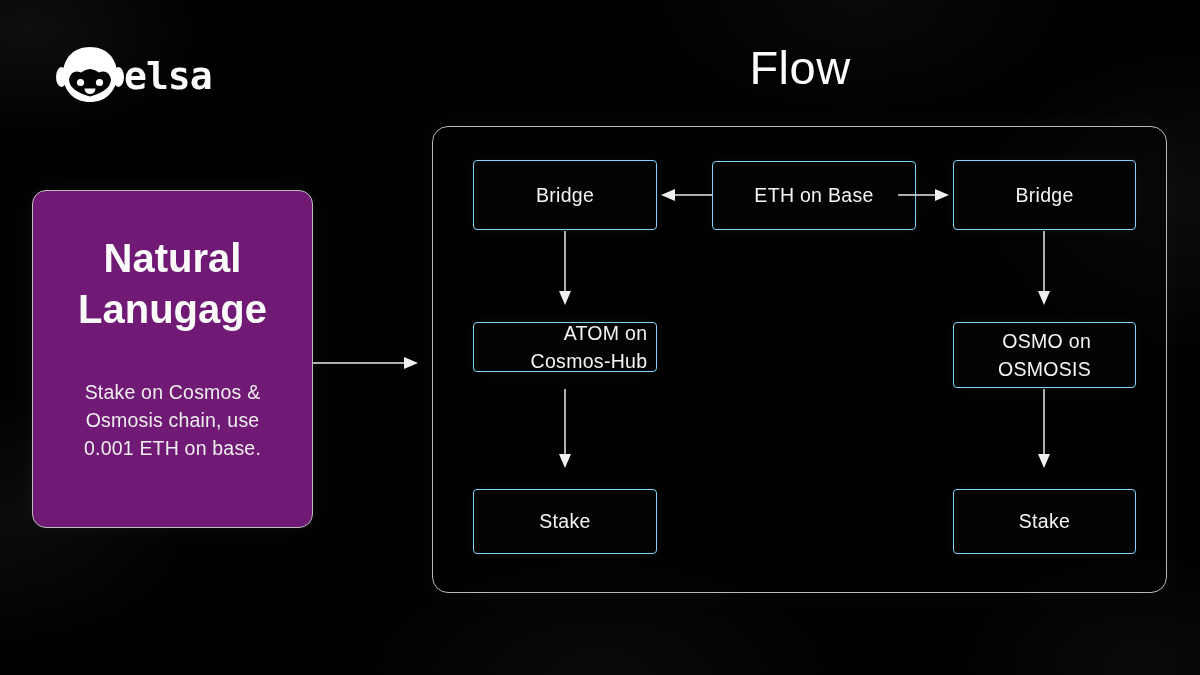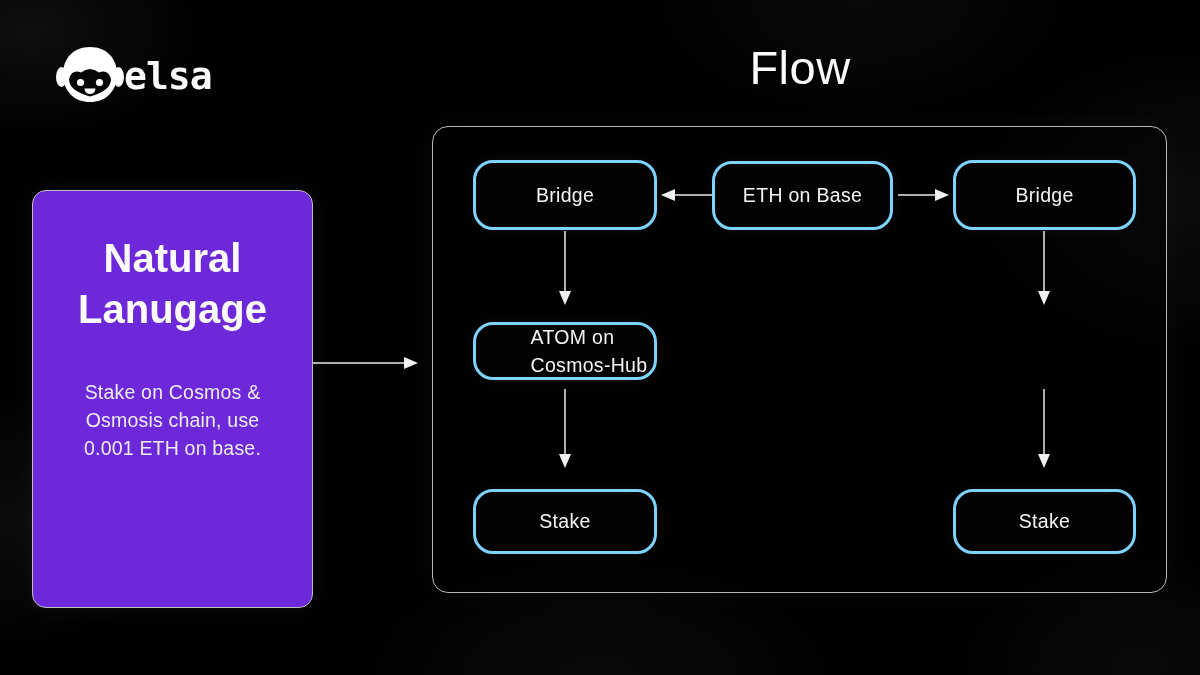--- a/index.html
+++ b/index.html
@@ -36,23 +36,23 @@
     font-size: 38px; font-weight: 700; letter-spacing: -1px; color: #fafafa;
   }
 
   .page-title {
     position: absolute; left: 432px; top: 40px; width: 736px;
     text-align: center;
     font-size: 47px; font-weight: 400; letter-spacing: 0.5px; color: #fbfbfb;
   }
 
   .nl-panel {
-    position: absolute; left: 32px; top: 190px; width: 281px; height: 418px;
+    position: absolute; left: 32px; top: 190px; width: 281px; height: 338px;
     border: 1px solid #bdbdbd; border-radius: 14px;
-    background: #6d28d9;
+    background: #701a75;
     box-shadow: 0 0 26px rgba(255,255,255,0.05);
     box-sizing: border-box;
     text-align: center;
   }
   .nl-heading {
     margin-top: 42px;
     font-size: 40px; font-weight: 700; line-height: 1.28;
     white-space: pre-line; color: #fafafa;
   }
   .nl-description {
@@ -64,32 +64,32 @@
   .flow-container {
     position: absolute; left: 432px; top: 126px; width: 735px; height: 467px;
     border: 1px solid #b8b8b8; border-radius: 16px;
     background: rgba(4,4,4,0.35);
     box-shadow: 0 0 30px rgba(255,255,255,0.04);
     box-sizing: border-box;
   }
 
   .node {
     position: absolute;
-    border: 3px solid #7dd3fc; border-radius: 20px;
+    border: 1px solid #7dd3fc; border-radius: 4px;
     background: #030303;
     box-shadow: 0 0 18px rgba(255,255,255,0.045);
     display: flex; align-items: center; justify-content: center;
     font-size: 19.5px; letter-spacing: 0.3px; line-height: 1.45;
-    text-align: left; white-space: pre-line; color: #f4f4f4;
+    text-align: right; white-space: pre-line; color: #f4f4f4;
     box-sizing: border-box;
   }
   .node-bridge-left  { left: 473px; top: 160px; width: 184px; height: 70px; }
-  .node-eth-on-base  { left: 712px; top: 161px; width: 181px; height: 69px; }
+  .node-eth-on-base  { left: 712px; top: 161px; width: 204px; height: 69px; }
   .node-bridge-right { left: 953px; top: 160px; width: 183px; height: 70px; }
-  .node-atom         { left: 473px; top: 322px; width: 184px; height: 58px; padding-left: 48px; }
+  .node-atom         { left: 473px; top: 322px; width: 184px; height: 50px; padding-left: 48px; }
   .node-osmo         { left: 953px; top: 322px; width: 183px; height: 66px; }
   .node-stake-left   { left: 473px; top: 489px; width: 184px; height: 65px; }
   .node-stake-right  { left: 953px; top: 489px; width: 183px; height: 65px; }
 
   .arrows { position: absolute; inset: 0; pointer-events: none; }
 </style>
 </head>
 <body>
 
 <div class="canvas">
@@ -122,20 +122,22 @@
 0.001 ETH on base.</div>
   </div>
 
   <div class="flow-container"></div>
 
   <div class="node node-bridge-left">Bridge</div>
   <div class="node node-eth-on-base">ETH on Base</div>
   <div class="node node-bridge-right">Bridge</div>
   <div class="node node-atom">ATOM on
 Cosmos-Hub</div>
+  <div class="node node-osmo">OSMO on
+OSMOSIS</div>
   <div class="node node-stake-left">Stake</div>
   <div class="node node-stake-right">Stake</div>
 
   <svg class="arrows" width="1200" height="675" viewBox="0 0 1200 675" aria-hidden="true">
     <defs>
       <marker id="ah" markerUnits="userSpaceOnUse" markerWidth="16" markerHeight="14" refX="3" refY="7" orient="auto">
         <path d="M1,1 L15,7 L1,13 Z" fill="#f0f0f0"></path>
       </marker>
     </defs>
     <g stroke="#e9e9e9" stroke-width="1.5" fill="none">

